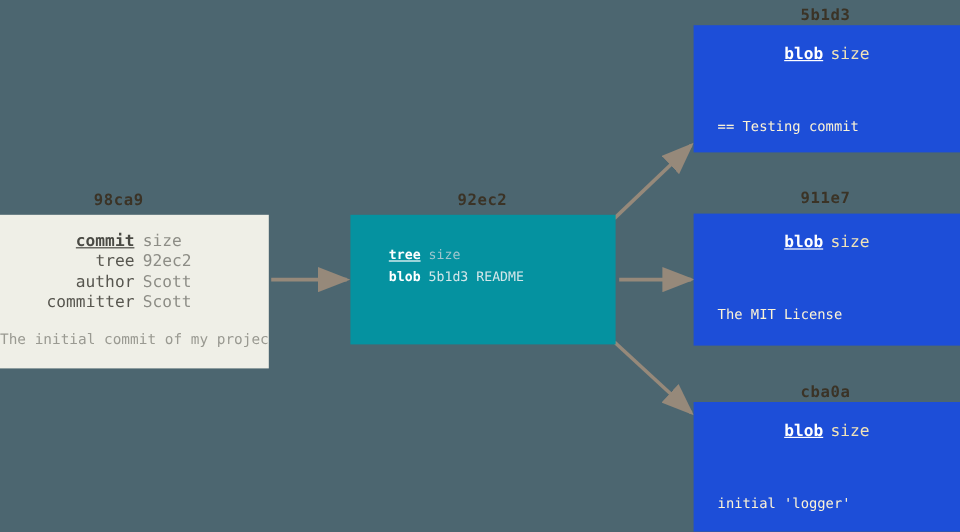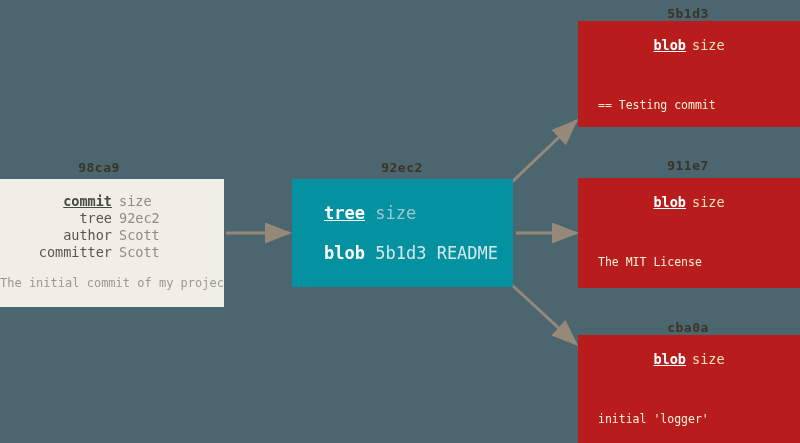--- a/index.html
+++ b/index.html
@@ -63,33 +63,32 @@
   }
 
   
   .tree-box{
     background:#0592a0;
     z-index:2;
   }
   .tree-rows{margin-top:25px;padding-left:32px;}
   .trow{
     display:block;
-    font-size:17px;
+    font-size:11px;
     line-height:18px;
     white-space:pre;
-    margin-top:22px;
   }
   .tkey{color:#ffffff;font-weight:bold;}
   .tkey.underline{text-decoration:underline;}
   .tval{color:#d4e7ea;}
   .tval.dim{color:#9fc6cd;}
 
   
   .blob-box{
-    background:#b91c1c;
+    background:#1d4ed8;
     z-index:2;
   }
   .blob-head{
     text-align:center;
     margin-top:16px;
     font-size:13.5px;
     white-space:pre;
   }
   .bkey{color:#ffffff;font-weight:bold;text-decoration:underline;}
   .bsize{color:#f0e3b8;padding-left:6px;}

